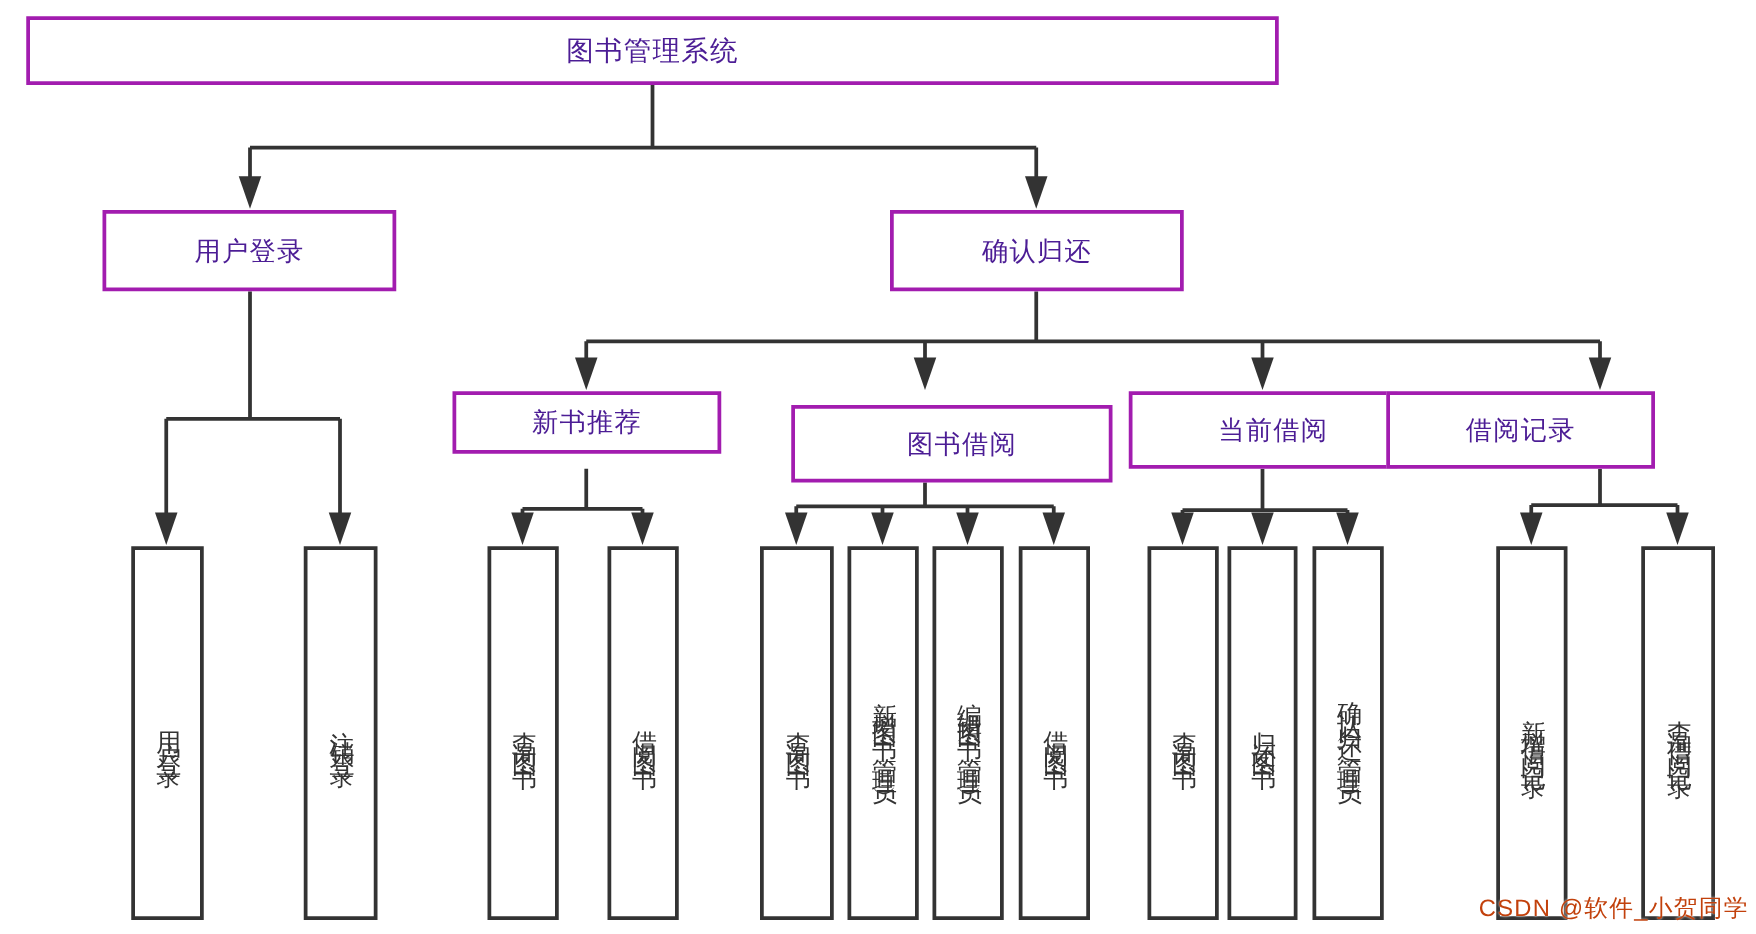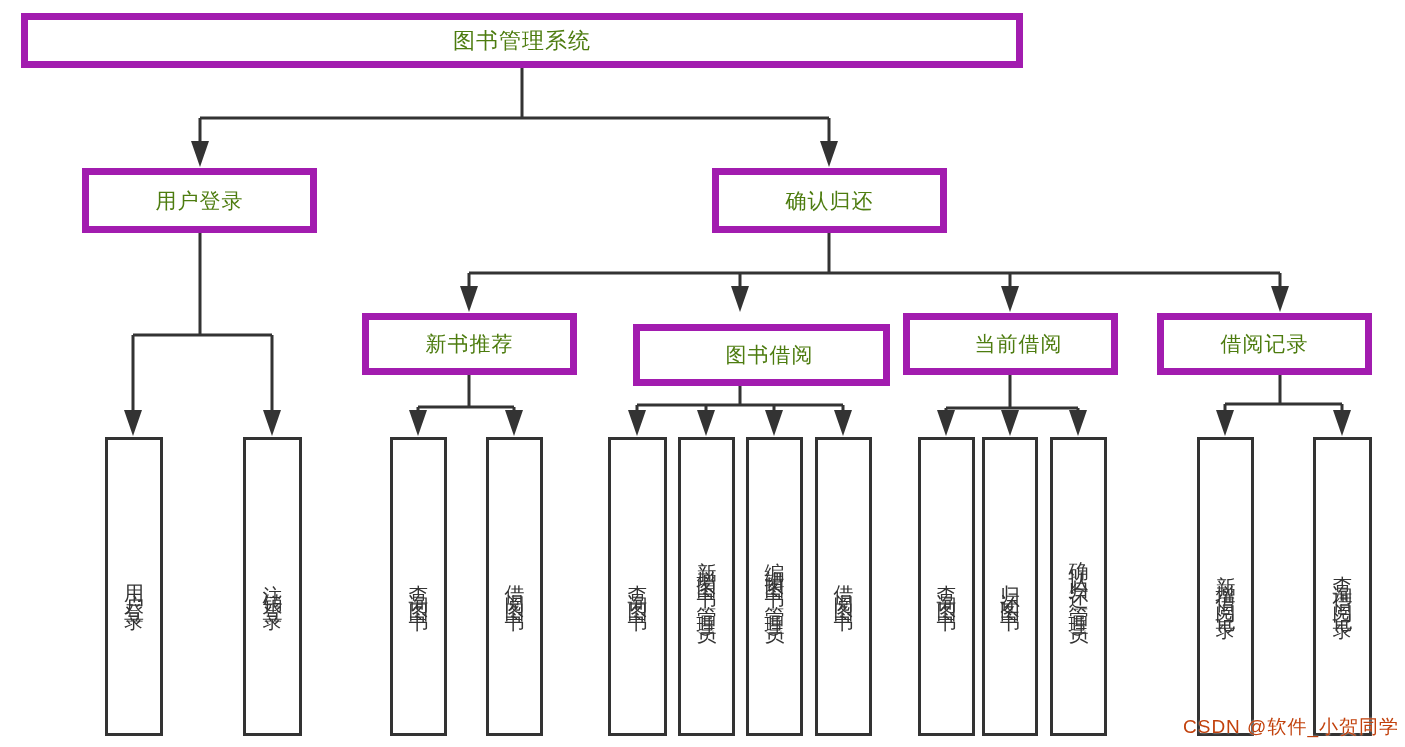--- a/index.html
+++ b/index.html
@@ -12,26 +12,26 @@
     font-family: "Liberation Sans", sans-serif;
   }
   #connectors {
     position: absolute;
     left: 0; top: 0;
     width: 1405px; height: 747px;
   }
   .node {
     position: absolute;
     box-sizing: border-box;
-    border: 7px solid #a21caf;
+    border: 3px solid #a21caf;
     background: #ffffff;
     display: flex;
     align-items: center;
     justify-content: center;
-    color: #4d7c0f;
+    color: #4c1d95;
     font-family: Liberation Serif, serif;
   }
   .node.root  { font-size: 22px; letter-spacing: 1px; }
   .node.lvl   { font-size: 21px; letter-spacing: 1px; }
   .leaf {
     position: absolute;
     top: 437px;
     height: 299px;
     box-sizing: border-box;
     border: 3px solid #333333;
@@ -106,24 +106,24 @@
       <path d="M1216 410h18l-9 26z"></path>
         <path d="M1333 410h18l-9 26z"></path>
     </g>
   </svg>
 
   <div class="node root" style="left:21px; top:13px; width:1002px; height:55px;">图书管理系统</div>
 
   <div class="node lvl" style="left:82px; top:168px; width:235px; height:65px;">用户登录</div>
   <div class="node lvl" style="left:712px; top:168px; width:235px; height:65px;">确认归还</div>
 
-  <div class="node lvl" style="left:362px; top:313px; width:215px; height:62px;">新书推荐</div>
+  <div class="node lvl" style="left:362px; top:313px; width:215px; height:50px;">新书推荐</div>
   <div class="node lvl" style="left:633px; top:324px; width:257px; height:62px;padding-left:16px;">图书借阅</div>
   <div class="node lvl" style="left:903px; top:313px; width:215px; height:62px;padding-left:16px;">当前借阅</div>
-  <div class="node lvl" style="left:1157px; top:313px; width:215px; height:62px;">借阅记录</div>
+  <div class="node lvl" style="left:1109px; top:313px; width:215px; height:62px;">借阅记录</div>
 
   <div class="leaf" style="left:105px; width:58px;">
     <span>用户登录</span>
   </div>
   <div class="leaf" style="left:243px; width:59px;">
     <span>注销登录</span>
   </div>
 
   <div class="leaf" style="left:390px; width:57px;">
     <span>查询图书</span>

